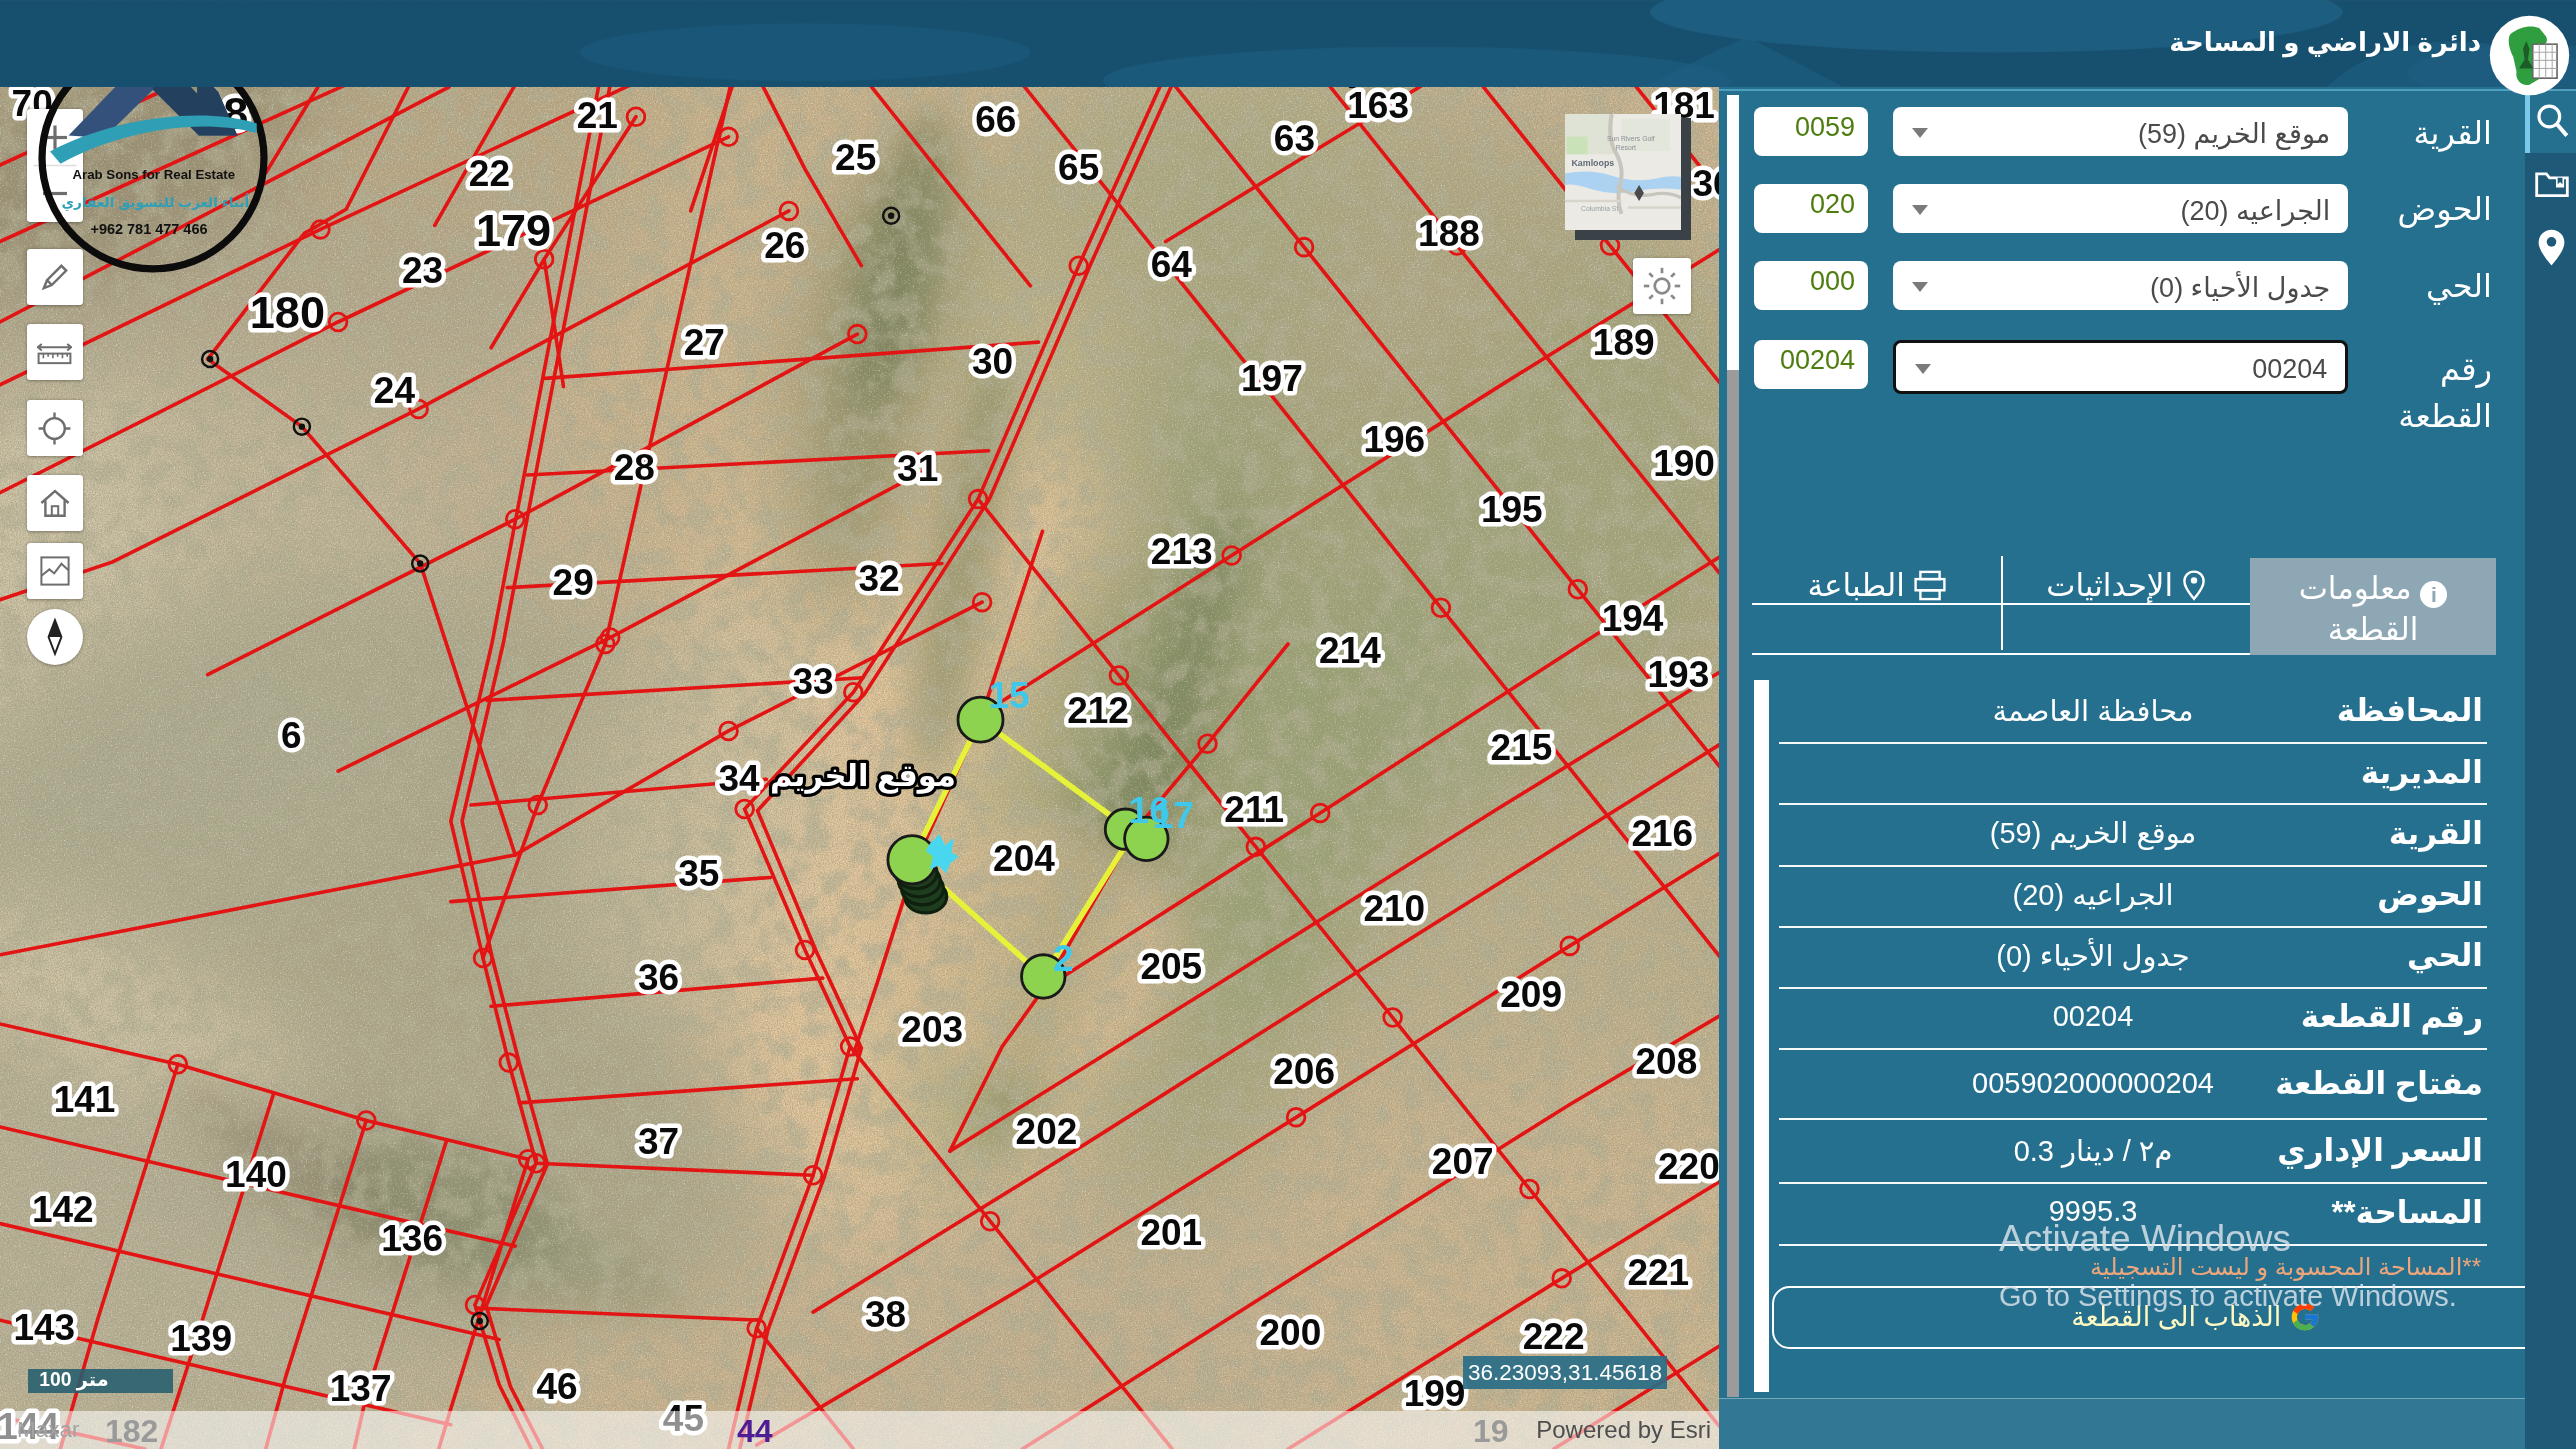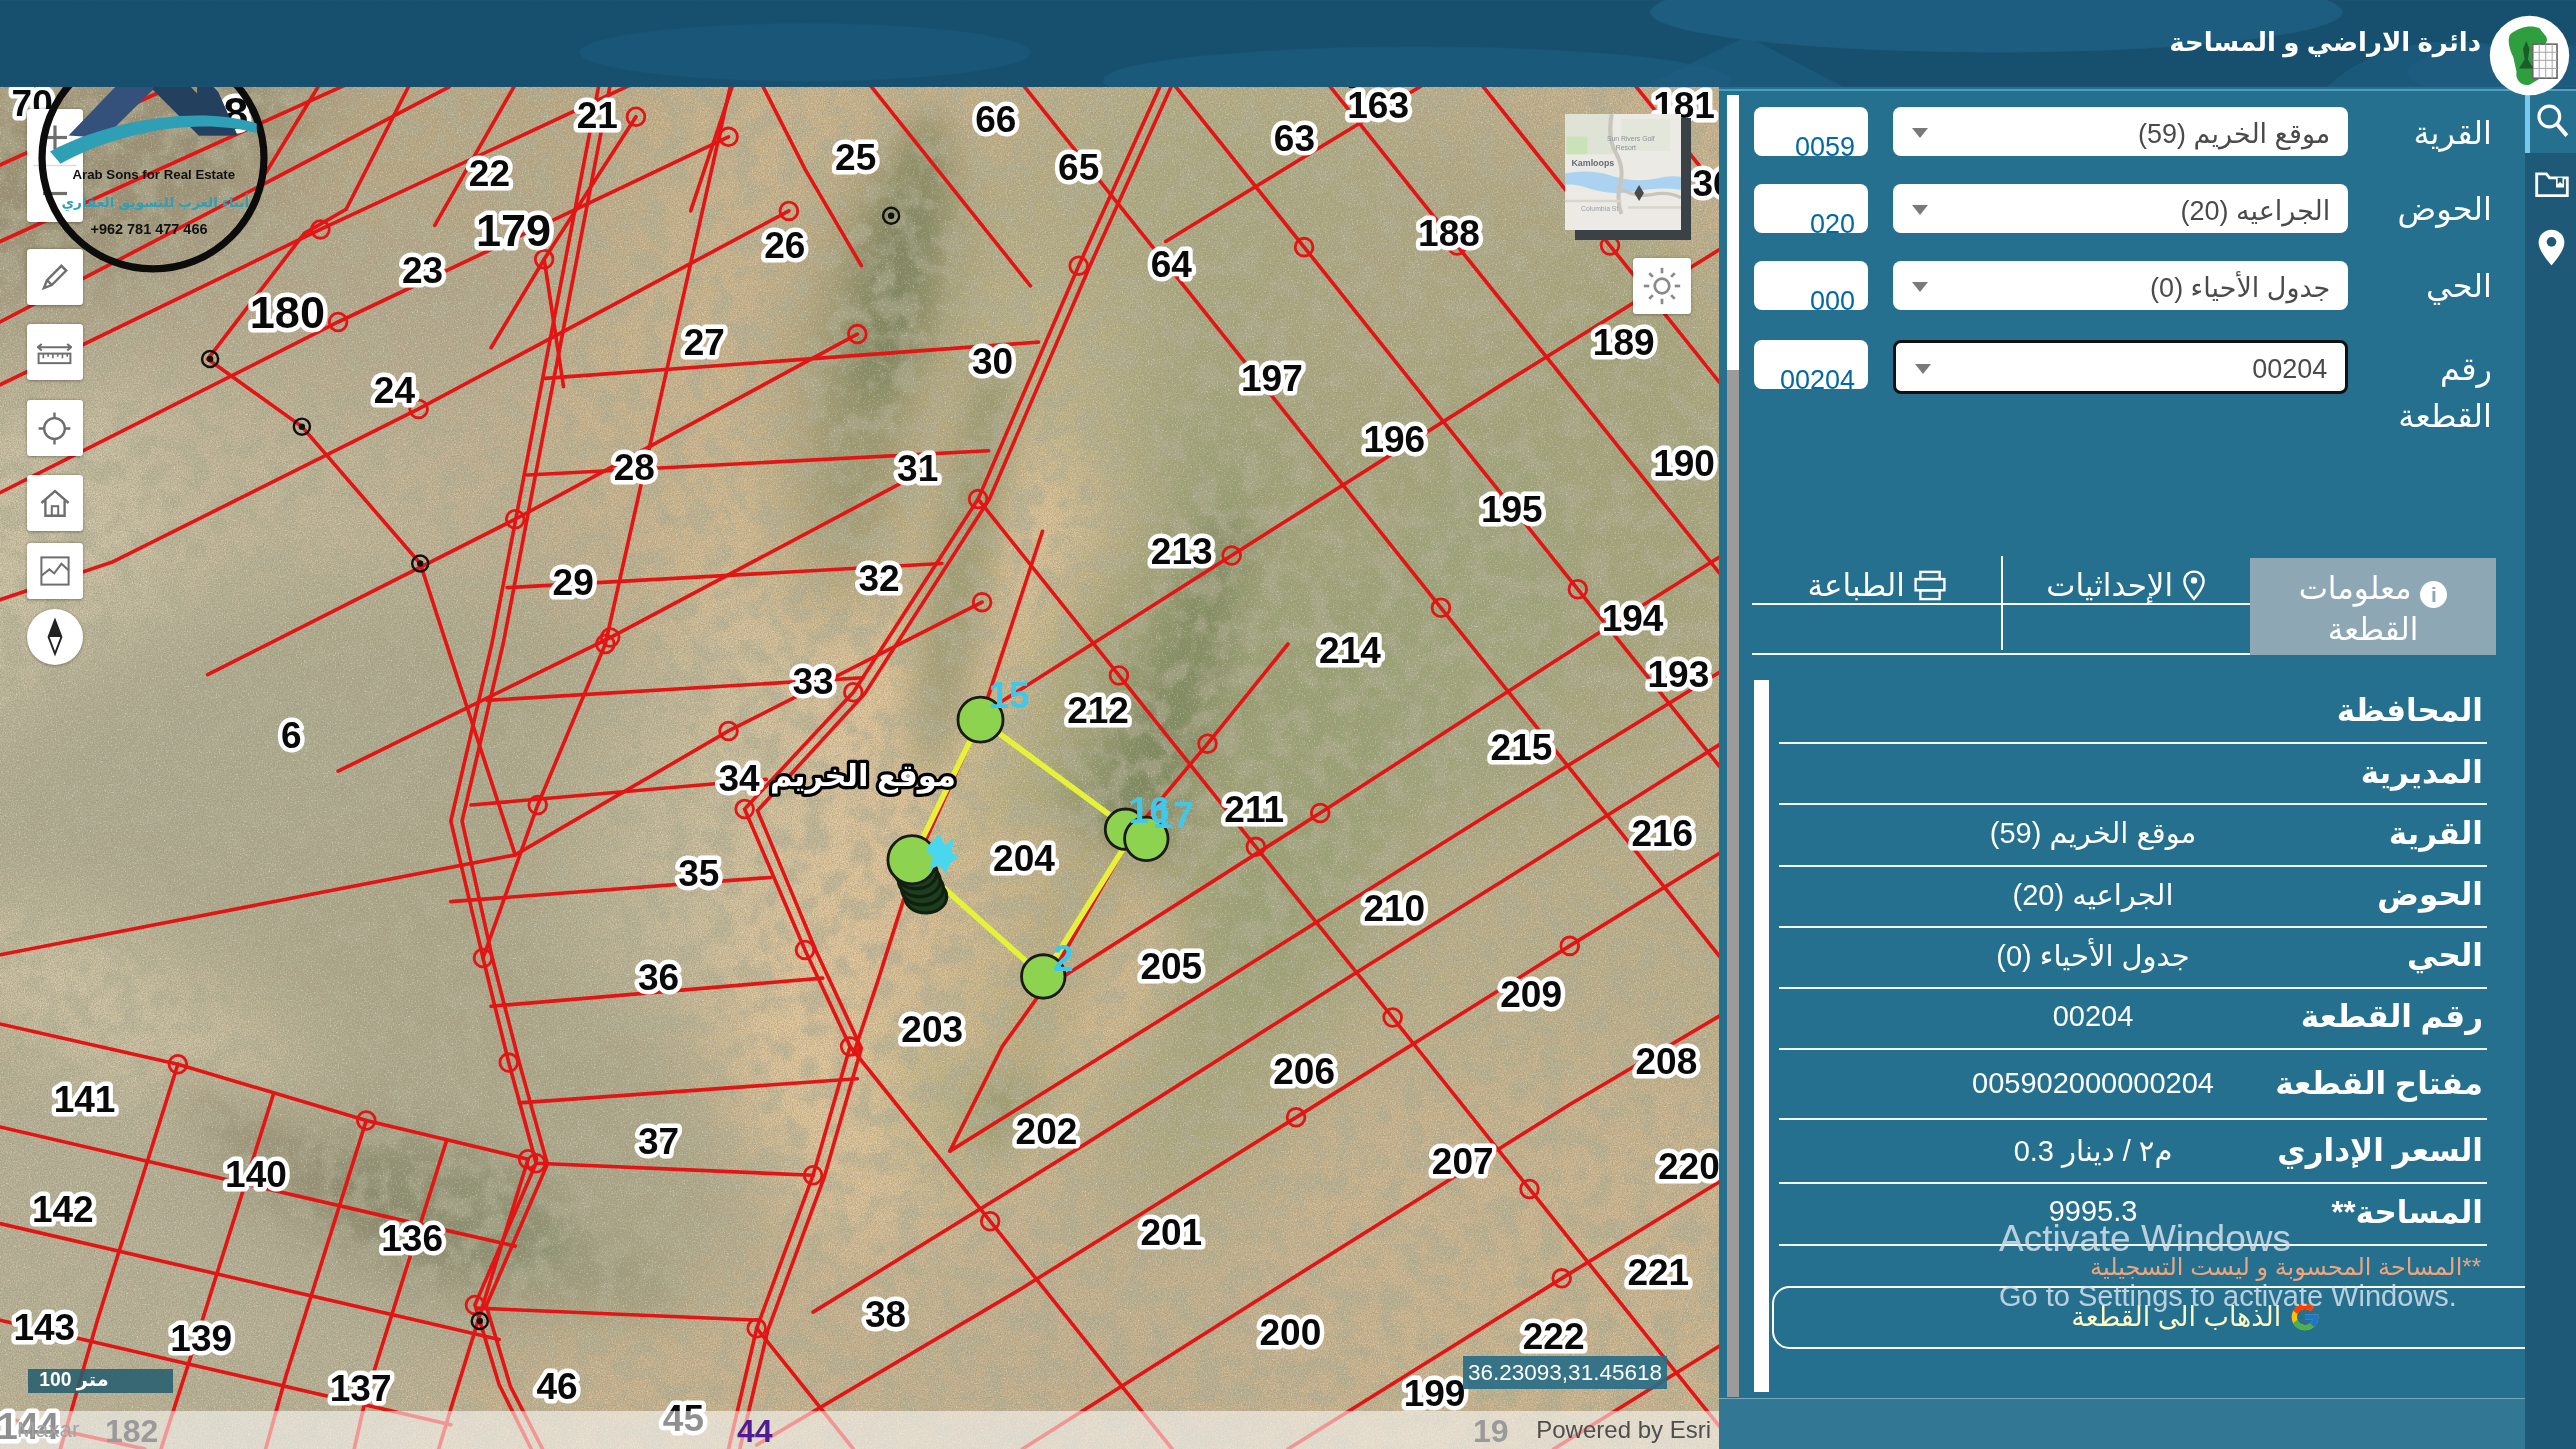--- a/index.html
+++ b/index.html
@@ -6,21 +6,21 @@
 html,body{width:2576px;height:1449px;overflow:hidden;font-family:"Liberation Sans","DejaVu Sans",sans-serif}
 #mapsvg text{font-family:"Liberation Sans","DejaVu Sans",sans-serif}
 #page{position:relative;width:2576px;height:1449px;background:#c7b28c}
 .abs{position:absolute}
 #mapsvg{position:absolute;left:0;top:0}
 #hdr{position:absolute;left:0;top:0;width:2576px;height:87px;overflow:hidden;z-index:30}
 #hdrtitle{position:absolute;right:95px;top:27px;color:#fff;font-size:26px;font-weight:bold;z-index:32}
 #panel{position:absolute;left:1719px;top:87px;width:806px;height:1362px;background:#26708f;z-index:20;overflow:hidden}
 #rail{position:absolute;left:2525px;top:87px;width:51px;height:1362px;background:#1e5a77;z-index:21}
 .selbox{position:absolute;background:#fff;border-radius:8px;height:49px;width:455px;left:174px}
-.codebox{position:absolute;background:#fff;border-radius:8px;height:49px;width:114px;left:35px;color:#0369a1;font-size:27px;text-align:right;padding:25px 13px 0 0}
+.codebox{position:absolute;background:#fff;border-radius:8px;height:49px;width:114px;left:35px;color:#4d7c0f;font-size:27px;text-align:right;padding:5px 13px 0 0}
 .selval{position:absolute;right:17.7px;top:10.5px;color:#4a4a4a;font-size:27px;white-space:nowrap}
 .seltri{position:absolute;left:19.3px;top:21px;width:0;height:0;border-left:8.9px solid transparent;border-right:8.9px solid transparent;border-top:10.5px solid #7a7a7a}
 .flabel{position:absolute;right:33px;color:#fff;font-size:32px}
 .sep{position:absolute;left:60px;width:708px;height:1.6px;background:rgba(255,255,255,.95)}
 .ilabel{position:absolute;right:42px;color:#fff;font-size:31px;font-weight:bold;white-space:nowrap}
 .ival{position:absolute;left:60px;width:628px;text-align:center;color:#fff;font-size:29px;white-space:nowrap}
 .tbtn{position:absolute;left:26.6px;width:56px;height:56px;background:#fff;border-radius:3.2px;box-shadow:0 0.8px 3.2px rgba(0,0,0,.35);z-index:12;display:flex;align-items:center;justify-content:center}
 .wm{position:absolute;color:rgba(214,224,231,.85);z-index:22}
 </style>
 </head>
@@ -387,20 +387,21 @@
       <div class="abs" style="left:33px;top:480px;width:249px;text-align:center;color:#fff;font-size:31px;white-space:nowrap">الطباعة <svg width="32" height="31" viewBox="0 0 40 38" style="vertical-align:-4.8px">
           <rect x="8" y="2" width="24" height="9" fill="none" stroke="#fff" stroke-width="3"></rect>
           <rect x="2" y="11" width="36" height="14" fill="none" stroke="#fff" stroke-width="3"></rect>
           <rect x="8" y="25" width="24" height="11" fill="none" stroke="#fff" stroke-width="3"></rect>
         </svg></div>
       <div class="abs" style="left:33px;top:516px;width:498px;height:1.6px;background:#fff"></div>
       <div class="abs" style="left:33px;top:566px;width:498px;height:1.6px;background:#fff"></div>
       <div class="abs" style="left:282px;top:469px;width:1.6px;height:94px;background:#fff"></div>
       <div class="abs" style="left:35px;top:593px;width:14.5px;height:712px;background:#fff"></div>
       <div class="ilabel" style="top:605px">المحافظة</div>
+      <div class="ival" style="top:607px">محافظة العاصمة</div>
       <div class="sep" style="top:655px"></div>
       <div class="ilabel" style="top:667px">المديرية</div>
       <div class="sep" style="top:716px"></div>
       <div class="ilabel" style="top:728px">القرية</div>
       <div class="ival" style="top:729px">موقع الخريم (59)</div>
       <div class="sep" style="top:778px"></div>
       <div class="ilabel" style="top:789px">الحوض</div>
       <div class="ival" style="top:791px">الجراعيه (20)</div>
       <div class="sep" style="top:839px"></div>
       <div class="ilabel" style="top:850px">الحي</div>

